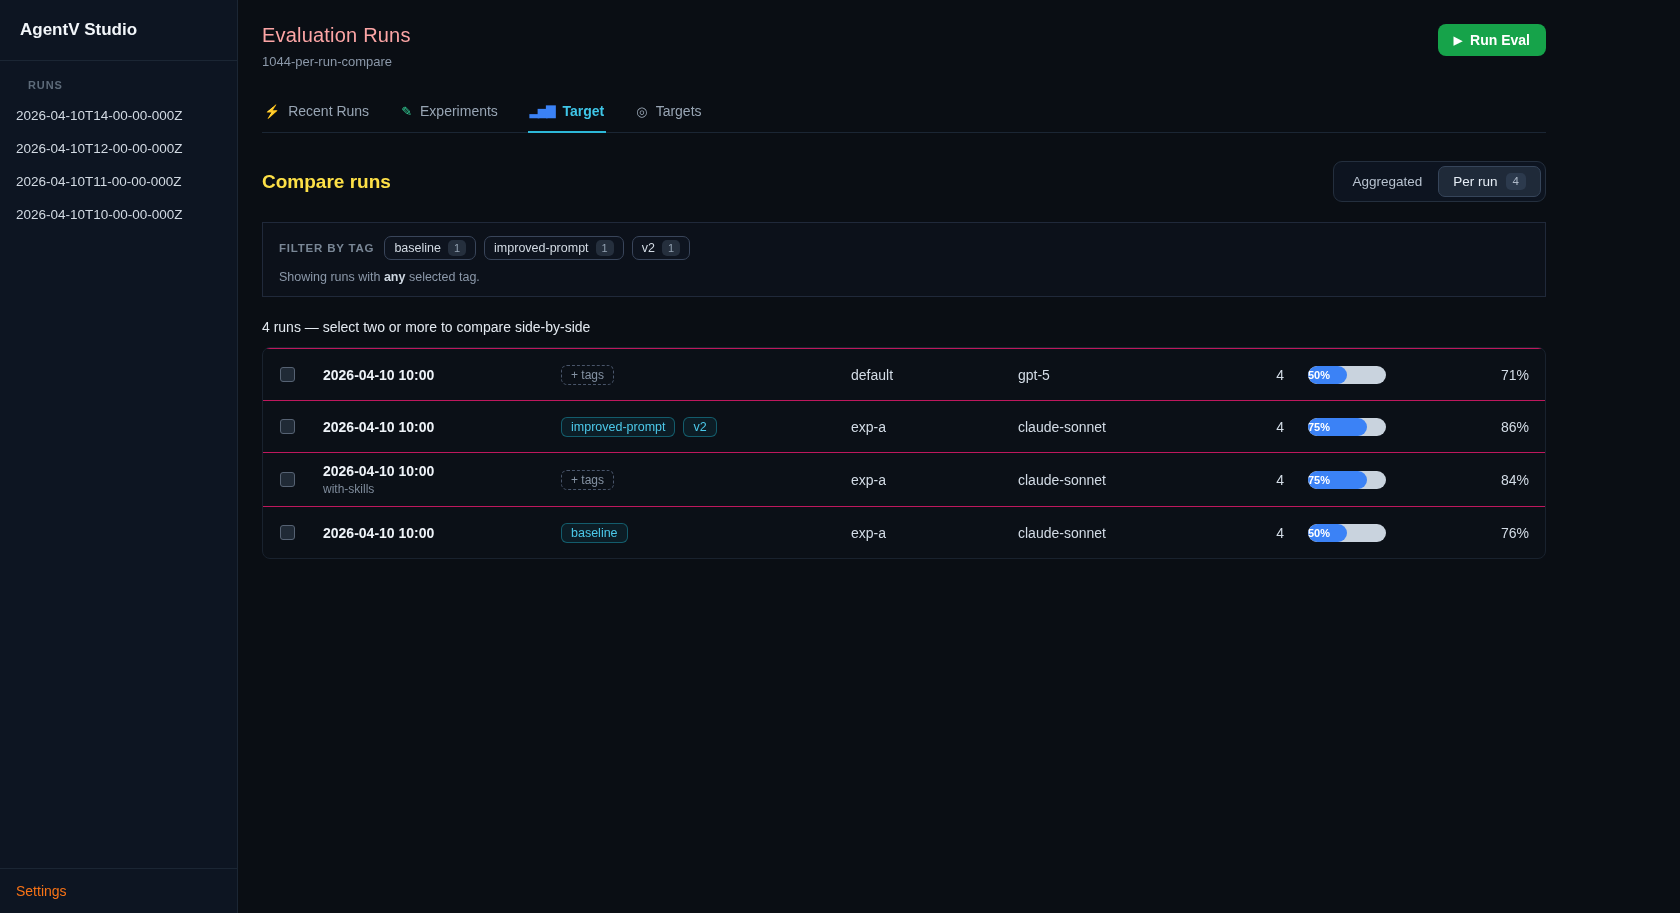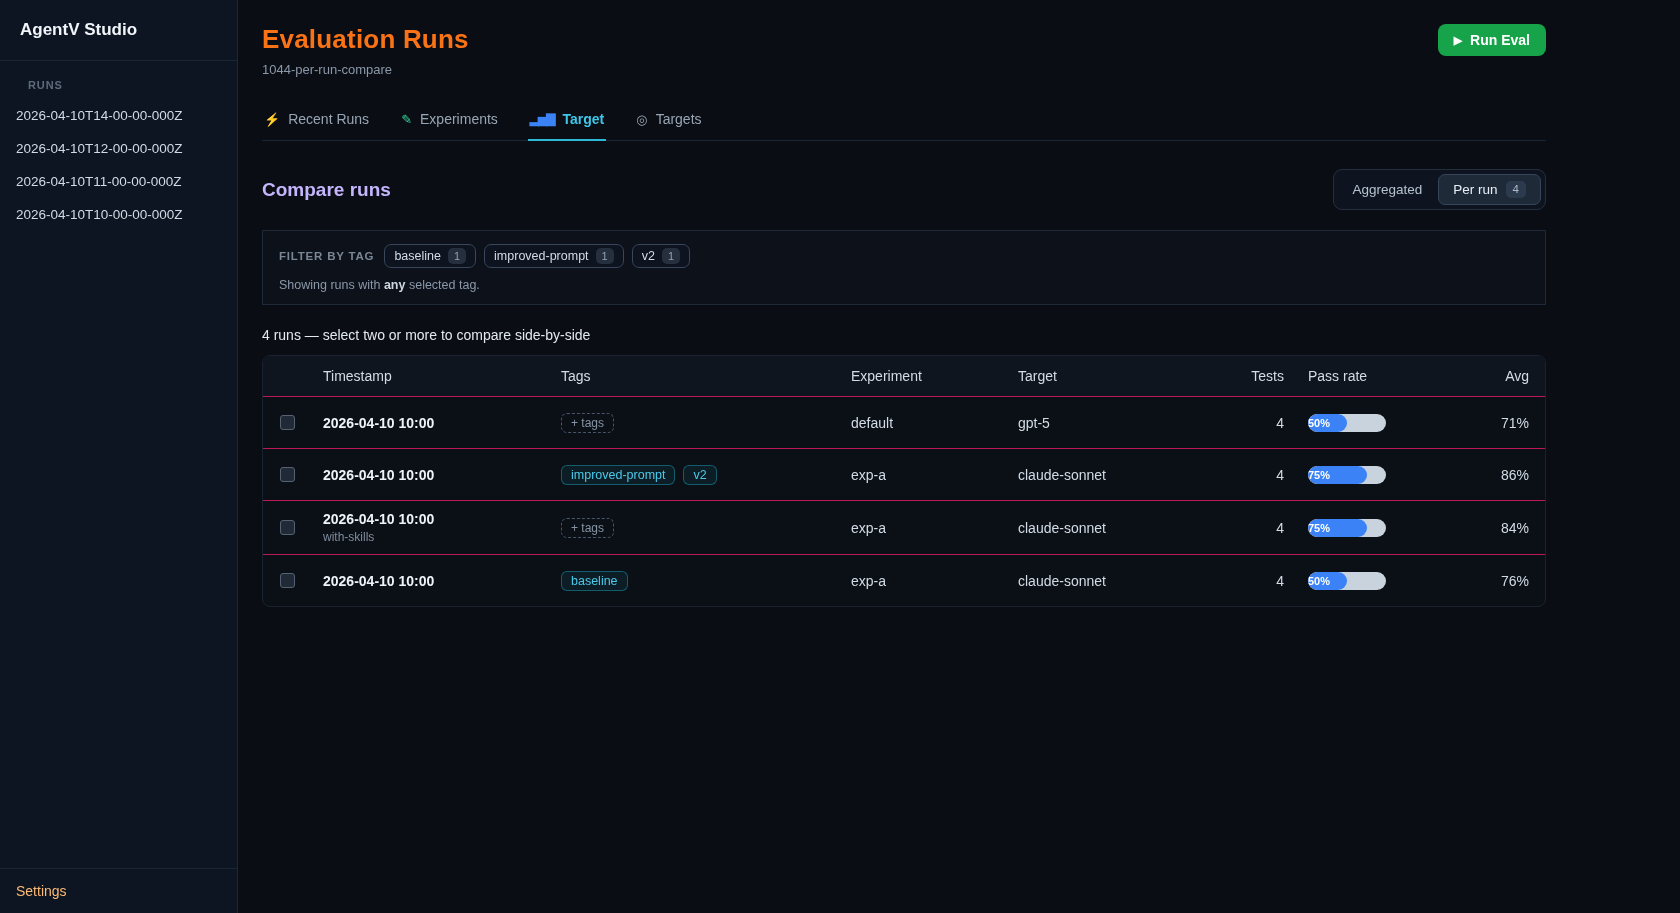--- a/index.html
+++ b/index.html
@@ -26,29 +26,29 @@
     padding: 18px 28px 8px; font-size: 11px; letter-spacing: 0.9px;
     color: #5d6b7a; font-weight: 600;
   }
   .run-item {
     padding: 9px 16px; font-size: 13.5px; color: #d2dae3; cursor: pointer;
     white-space: nowrap;
   }
   .sidebar-spacer { flex: 1; }
   .sidebar-footer {
     border-top: 1px solid #1b2634; padding: 14px 16px;
-    font-size: 14px; color: #fdba74; cursor: pointer;
+    font-size: 14px; color: #f97316; cursor: pointer;
   }
 
   
   .main { flex: 1; padding: 24px 24px 0 24px; }
   .container { max-width: 1284px; }
 
   .page-header { display: flex; justify-content: space-between; align-items: flex-start; }
-  .page-title { font-size: 26px; font-weight: 700; color: #f97316; letter-spacing: 0.2px; }
+  .page-title { font-size: 20px; font-weight: 400; color: #fca5a5; letter-spacing: 0.2px; }
   .page-subtitle { margin-top: 7px; font-size: 13px; color: #8b98a9; }
   .run-eval-btn {
     display: inline-flex; align-items: center; gap: 8px;
     background: #16a34a; color: #ffffff; border: none; cursor: pointer;
     font-family: "Liberation Sans", sans-serif;
     font-size: 14px; font-weight: 600; padding: 8px 16px; border-radius: 8px;
   }
   .run-eval-btn .play { font-size: 11px; }
 
   
@@ -63,21 +63,21 @@
   }
   .tab.active { color: #3fc6e8; border-bottom-color: #2db8d8; font-weight: 600; }
   .tab-icon { font-size: 13px; }
   .zap-icon { color: #eab308; }
   .pencil-icon { color: #34d399; }
   .bar-chart-icon { color: #3b82f6; letter-spacing: -1px; font-size: 12px; }
   .target-icon { color: #9aa7b6; }
 
   
   .section-header { display: flex; justify-content: space-between; align-items: center; margin-top: 28px; }
-  .section-title { font-size: 19px; font-weight: 700; color: #c4b5fd; }
+  .section-title { font-size: 19px; font-weight: 700; color: #fde047; }
   .section-desc { margin-top: 8px; font-size: 14px; color: #a9b4c0; }
   .view-toggle {
     display: flex; align-items: center; gap: 1px;
     background: #0d1420; border: 1px solid #242f3e; border-radius: 9px; padding: 4px;
   }
   .toggle-option {
     display: flex; align-items: center; gap: 8px;
     padding: 6px 14px; font-size: 13.5px; color: #b7c2cf;
     border-radius: 7px; border: 1px solid transparent; cursor: pointer;
   }
@@ -233,30 +233,20 @@
           </span>
       </div>
       <div class="filter-note">
         <span>Showing runs with </span><b>any</b><span> selected tag.</span>
       </div>
     </div>
 
     <div class="summary-line">4 runs — select two or more to compare side-by-side</div>
 
     <div class="table">
-      <div class="thead" id="table-header">
-          <div class="cell c-check"></div>
-          <div class="cell c-ts">Timestamp</div>
-          <div class="cell c-tags2">Tags</div>
-          <div class="cell c-exp">Experiment</div>
-          <div class="cell c-target">Target</div>
-          <div class="cell c-tests">Tests</div>
-          <div class="cell c-pass">Pass rate</div>
-          <div class="cell c-avg">Avg</div>
-        </div>
       <div id="table-body">
           <div class="trow">
             <div class="cell c-check">
               <div class="checkbox"></div>
             </div>
             <div class="cell c-ts">
               <div class="ts-main">2026-04-10 10:00</div>
             </div>
             <div class="cell c-tags">
               <span class="add-tags">+ tags</span>

